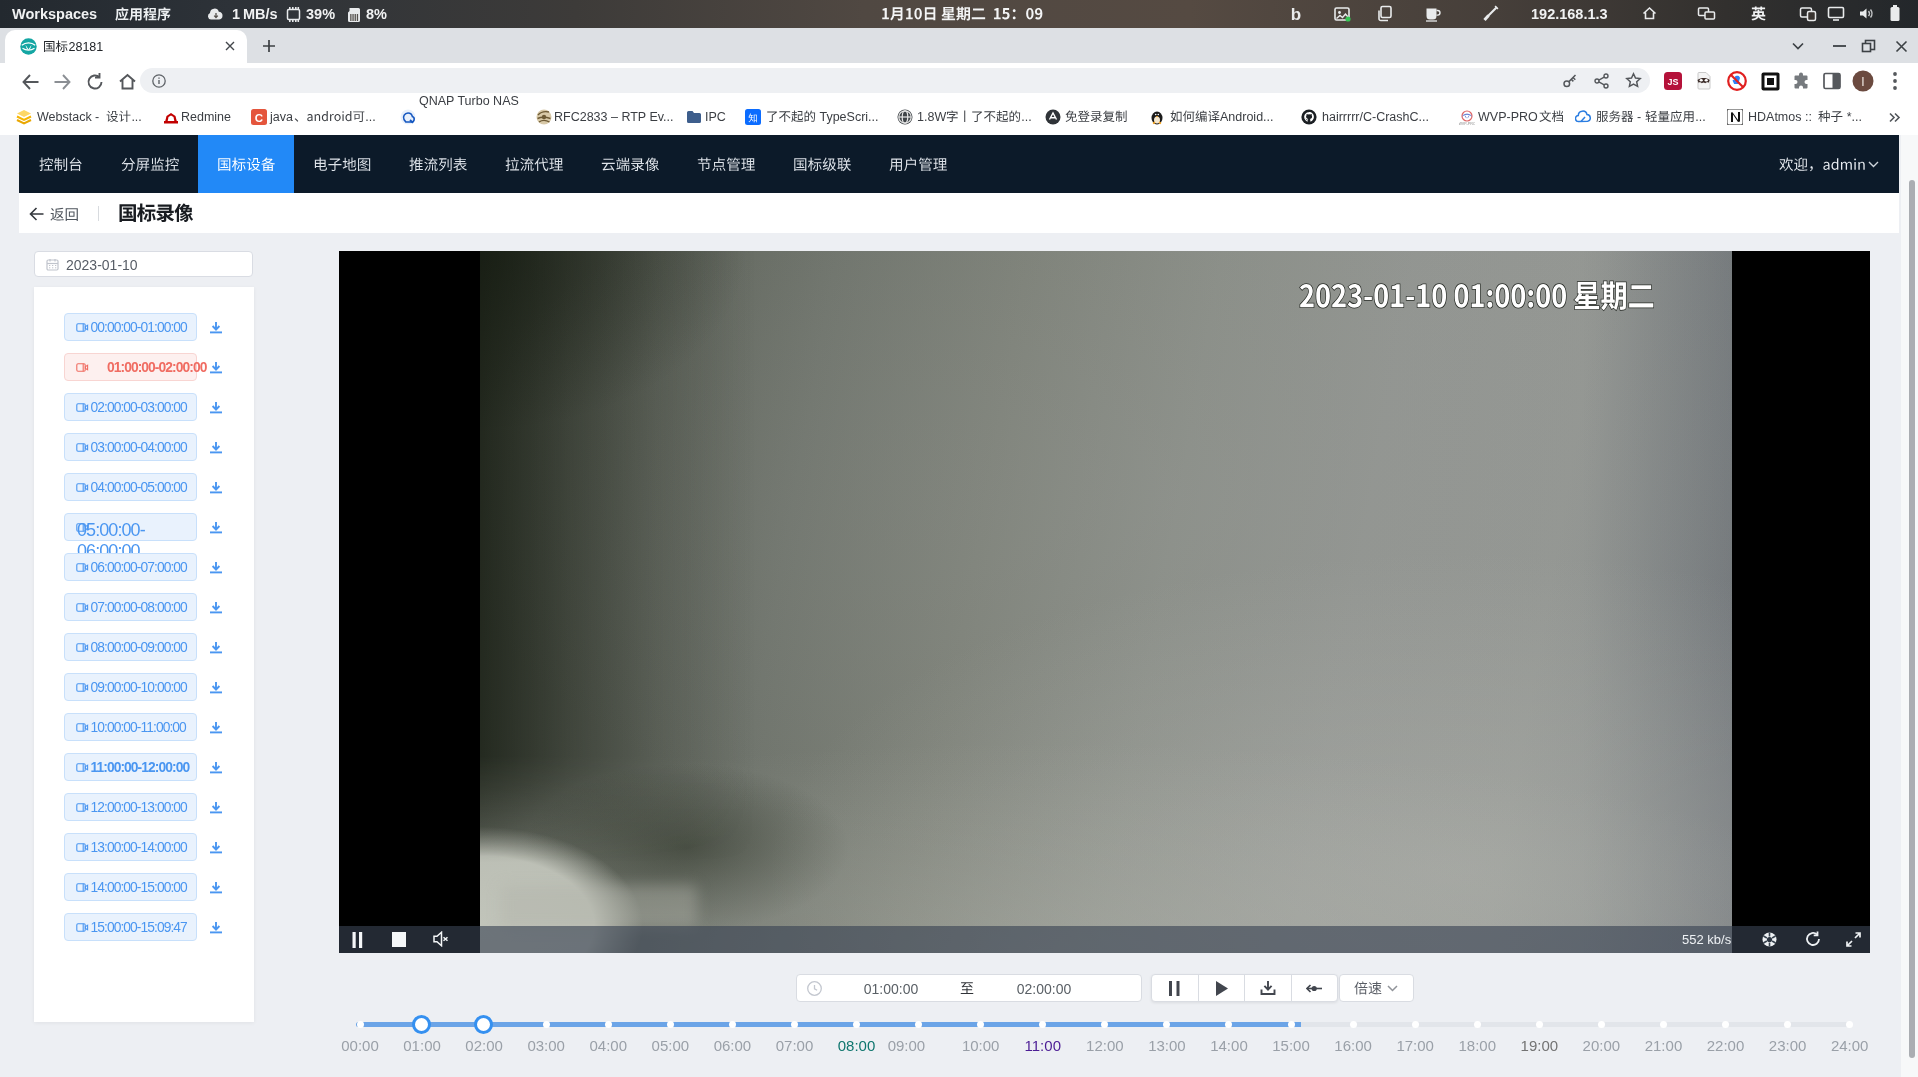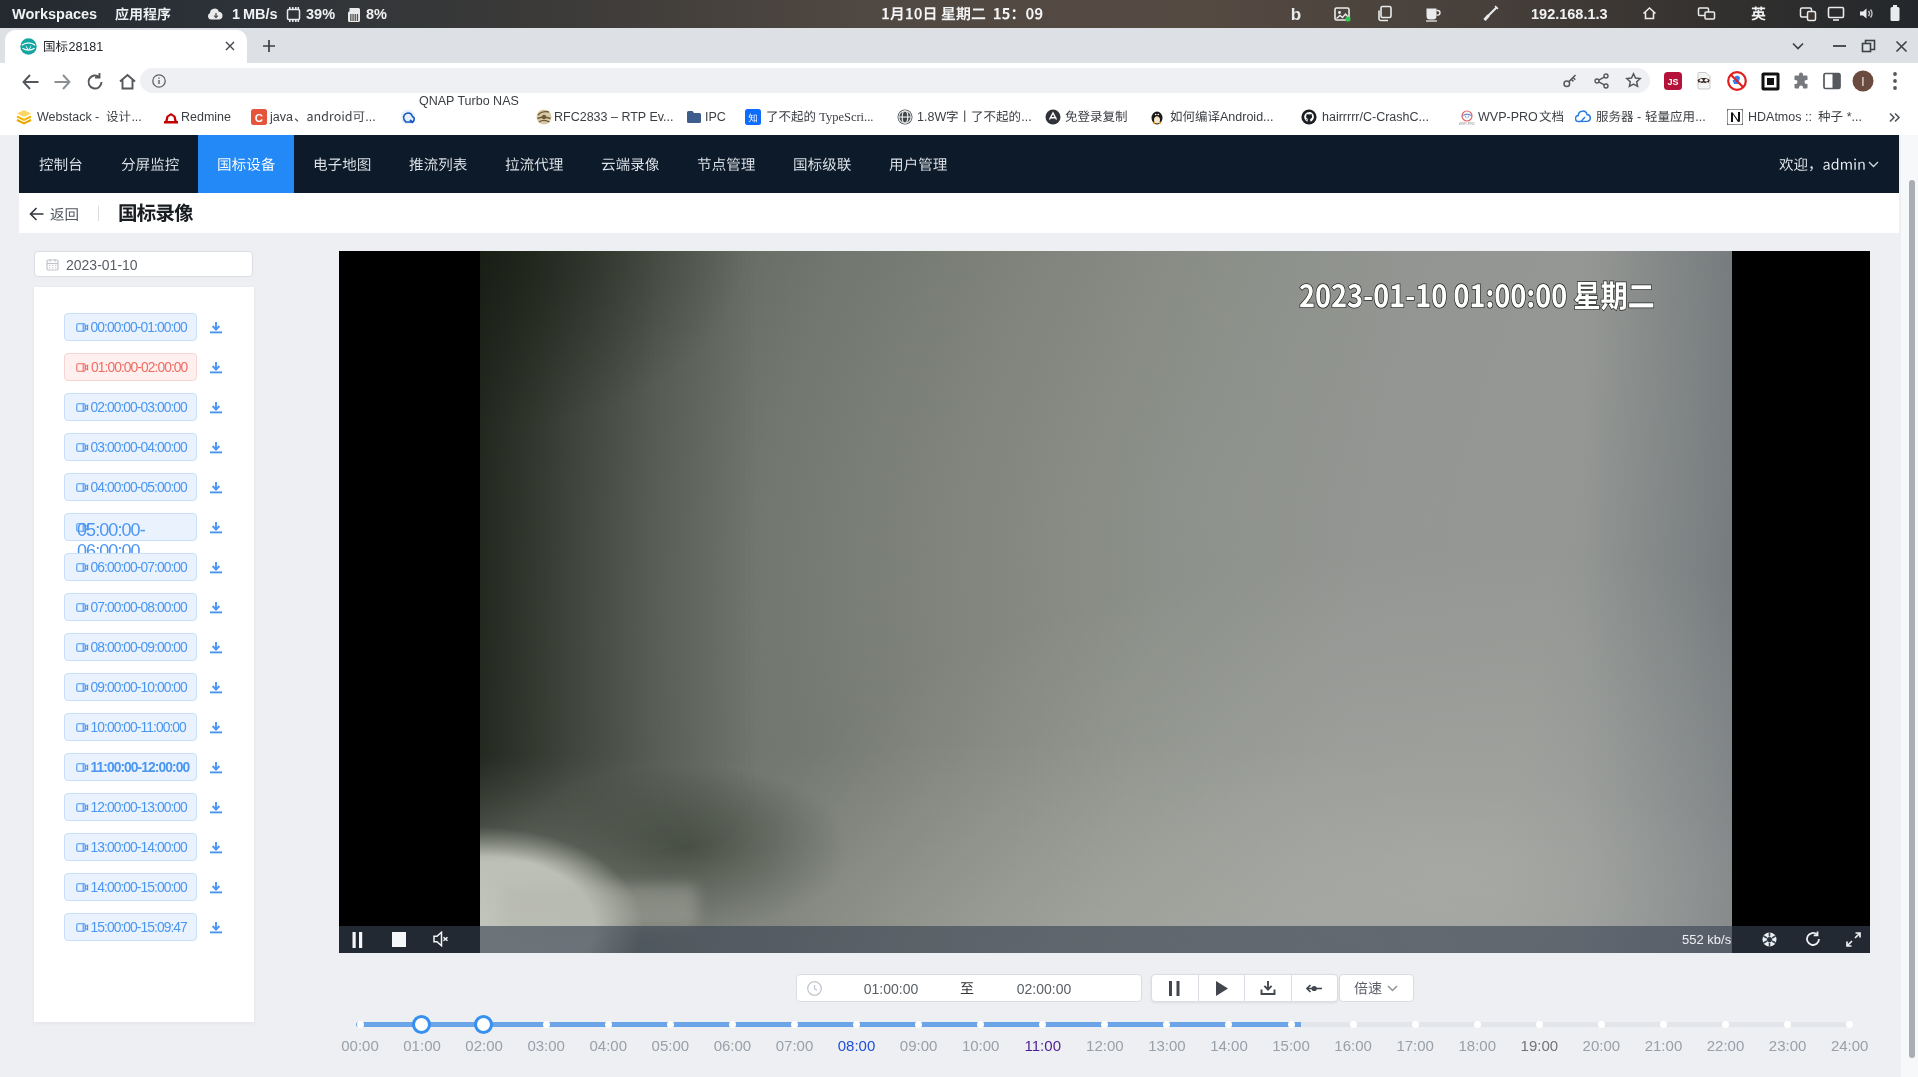--- a/index.html
+++ b/index.html
@@ -365,21 +365,21 @@
       <text x="8" y="12" font-size="9.5" fill="#fff" text-anchor="middle" font-family="Liberation Sans">知</text>
     </svg>
     <svg style="position:absolute;left:766.0px;top:109.8px;" width="50.0" height="13.8" viewBox="0 0 50.0 13.8">
       <g fill="#3b3e43" transform="translate(0,11.00) scale(0.012500,-0.012500)">
         <use href="#g28" x="0"></use>
         <use href="#g29" x="1000"></use>
         <use href="#g30" x="2000"></use>
         <use href="#g31" x="3000"></use>
       </g>
     </svg>
-    <div style="position:absolute;left:816.0px;top:110.2px;width:72.19999999999999px;height:15px;font-size:12.5px;color:#3b3e43;white-space:nowrap;font-family:Liberation Serif, serif;">&nbsp;TypeScri...</div>
+    <div style="position:absolute;left:816.0px;top:110.2px;width:72.19999999999999px;height:15px;font-size:12.5px;color:#3b3e43;white-space:nowrap;">&nbsp;TypeScri...</div>
     <svg style="position:absolute;left:897px;top:109px;" width="16" height="16" viewBox="0 0 16 16">
       <circle cx="8" cy="8" r="7.5" fill="#3f4448"></circle>
       <circle cx="8" cy="8" r="6.2" fill="none" stroke="#e8e8e8" stroke-width="1.2"></circle>
       <ellipse cx="8" cy="8" rx="2.8" ry="6.2" fill="none" stroke="#e8e8e8" stroke-width="1.2"></ellipse>
       <path d="M2 8h12" stroke="#e8e8e8" stroke-width="1.2"></path>
     </svg>
     <div style="position:absolute;left:917px;top:110.2px;width:33.2px;height:15px;font-size:12.5px;color:#3b3e43;white-space:nowrap;">1.8W</div>
     <svg style="position:absolute;left:946.2px;top:109.8px;" width="75.0" height="13.8" viewBox="0 0 75.0 13.8">
       <g fill="#3b3e43" transform="translate(0,11.00) scale(0.012500,-0.012500)">
         <use href="#g32" x="0"></use>
@@ -610,21 +610,21 @@
     <svg style="position:absolute;left:209px;top:320.5px;" width="14" height="13" viewBox="0 0 14 13">
       <path d="M7 1v7.2M3.6 5L7 8.6 10.4 5" stroke="#4a96f1" stroke-width="1.9" fill="none"></path>
       <path d="M1 11.4h12" stroke="#4a96f1" stroke-width="1.9"></path>
     </svg>
     <div style="position:absolute;left:64px;top:353px;width:133px;height:28px;background:#fdf0ef;border:1px solid #f8d5d2;border-radius:4px;"></div>
     <svg style="position:absolute;left:75.5px;top:361px;" width="13" height="13" viewBox="0 0 13 13">
       <rect x="0.8" y="2.8" width="8.4" height="7.4" rx="1.2" fill="none" stroke="#f06c62" stroke-width="1.1"></rect>
       <path d="M9.4 5.6l2.2-1.4v4.6L9.4 7.4z" fill="none" stroke="#f06c62" stroke-width="1.1"></path>
       <path d="M7.2 2.8v7.4" stroke="#f06c62" stroke-width="1.1"></path>
     </svg>
-    <div style="position:absolute;left:91px;top:360px;width:110px;height:15px;font-size:13.8px;color:#f06c62;letter-spacing:-0.92px;">01:00:00-02:00:00</div>
+    <div style="position:absolute;left:107px;top:360px;width:110px;height:15px;font-size:13.8px;color:#f06c62;letter-spacing:-0.92px;font-weight:bold;">01:00:00-02:00:00</div>
     <svg style="position:absolute;left:209px;top:360.5px;" width="14" height="13" viewBox="0 0 14 13">
       <path d="M7 1v7.2M3.6 5L7 8.6 10.4 5" stroke="#4a96f1" stroke-width="1.9" fill="none"></path>
       <path d="M1 11.4h12" stroke="#4a96f1" stroke-width="1.9"></path>
     </svg>
     <div style="position:absolute;left:64px;top:393px;width:133px;height:28px;background:#e9f2fd;border:1px solid #c8e0fb;border-radius:4px;"></div>
     <svg style="position:absolute;left:75.5px;top:401px;" width="13" height="13" viewBox="0 0 13 13">
       <rect x="0.8" y="2.8" width="8.4" height="7.4" rx="1.2" fill="none" stroke="#4a96f1" stroke-width="1.1"></rect>
       <path d="M9.4 5.6l2.2-1.4v4.6L9.4 7.4z" fill="none" stroke="#4a96f1" stroke-width="1.1"></path>
       <path d="M7.2 2.8v7.4" stroke="#4a96f1" stroke-width="1.1"></path>
     </svg>
@@ -885,23 +885,23 @@
     <div style="position:absolute;left:515.21px;top:1036.5px;width:62px;height:16px;font-size:15px;color:#9aa0a8;text-align:center;">03:00</div>
     <div style="position:absolute;left:604.78px;top:1020.8px;width:7px;height:7px;background:#fff;border-radius:50%;"></div>
     <div style="position:absolute;left:577.28px;top:1036.5px;width:62px;height:16px;font-size:15px;color:#9aa0a8;text-align:center;">04:00</div>
     <div style="position:absolute;left:666.85px;top:1020.8px;width:7px;height:7px;background:#fff;border-radius:50%;"></div>
     <div style="position:absolute;left:639.35px;top:1036.5px;width:62px;height:16px;font-size:15px;color:#9aa0a8;text-align:center;">05:00</div>
     <div style="position:absolute;left:728.9200000000001px;top:1020.8px;width:7px;height:7px;background:#fff;border-radius:50%;"></div>
     <div style="position:absolute;left:701.4200000000001px;top:1036.5px;width:62px;height:16px;font-size:15px;color:#9aa0a8;text-align:center;">06:00</div>
     <div style="position:absolute;left:790.99px;top:1020.8px;width:7px;height:7px;background:#fff;border-radius:50%;"></div>
     <div style="position:absolute;left:763.49px;top:1036.5px;width:62px;height:16px;font-size:15px;color:#9aa0a8;text-align:center;">07:00</div>
     <div style="position:absolute;left:853.06px;top:1020.8px;width:7px;height:7px;background:#fff;border-radius:50%;"></div>
-    <div style="position:absolute;left:825.56px;top:1036.5px;width:62px;height:16px;font-size:15px;color:#1d4ed8;text-align:center;">08:00</div>
+    <div style="position:absolute;left:825.56px;top:1036.5px;width:62px;height:16px;font-size:15px;color:#0f766e;text-align:center;">08:00</div>
     <div style="position:absolute;left:915.13px;top:1020.8px;width:7px;height:7px;background:#fff;border-radius:50%;"></div>
-    <div style="position:absolute;left:887.63px;top:1036.5px;width:62px;height:16px;font-size:15px;color:#9aa0a8;text-align:center;">09:00</div>
+    <div style="position:absolute;left:887.63px;top:1036.5px;width:62px;height:16px;font-size:15px;color:#9aa0a8;">09:00</div>
     <div style="position:absolute;left:977.2px;top:1020.8px;width:7px;height:7px;background:#fff;border-radius:50%;"></div>
     <div style="position:absolute;left:949.7px;top:1036.5px;width:62px;height:16px;font-size:15px;color:#9aa0a8;text-align:center;">10:00</div>
     <div style="position:absolute;left:1039.27px;top:1020.8px;width:7px;height:7px;background:#fff;border-radius:50%;"></div>
     <div style="position:absolute;left:1011.77px;top:1036.5px;width:62px;height:16px;font-size:15px;color:#4c1d95;text-align:center;">11:00</div>
     <div style="position:absolute;left:1101.3400000000001px;top:1020.8px;width:7px;height:7px;background:#fff;border-radius:50%;"></div>
     <div style="position:absolute;left:1073.8400000000001px;top:1036.5px;width:62px;height:16px;font-size:15px;color:#9aa0a8;text-align:center;">12:00</div>
     <div style="position:absolute;left:1163.4099999999999px;top:1020.8px;width:7px;height:7px;background:#fff;border-radius:50%;"></div>
     <div style="position:absolute;left:1135.9099999999999px;top:1036.5px;width:62px;height:16px;font-size:15px;color:#9aa0a8;text-align:center;">13:00</div>
     <div style="position:absolute;left:1225.48px;top:1020.8px;width:7px;height:7px;background:#fff;border-radius:50%;"></div>
     <div style="position:absolute;left:1197.98px;top:1036.5px;width:62px;height:16px;font-size:15px;color:#9aa0a8;text-align:center;">14:00</div>

